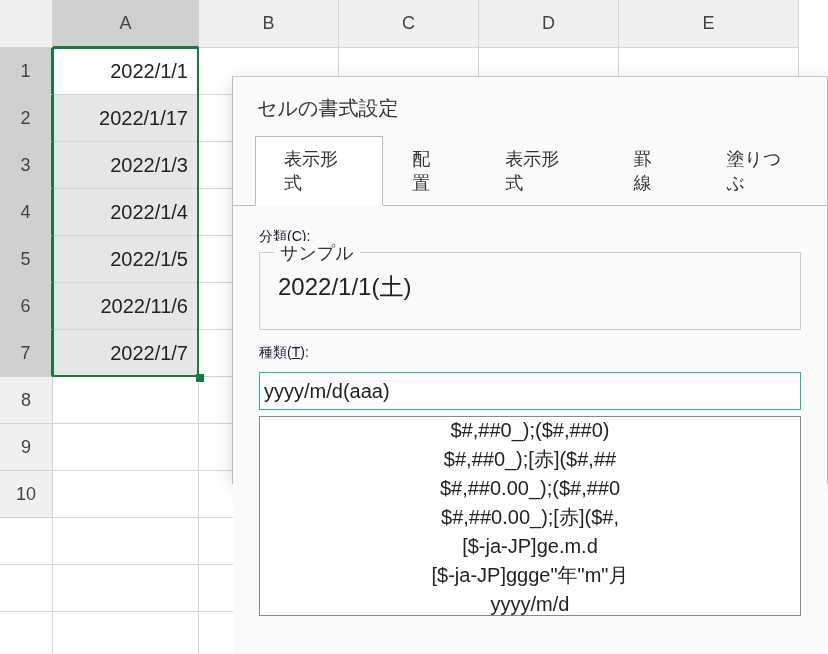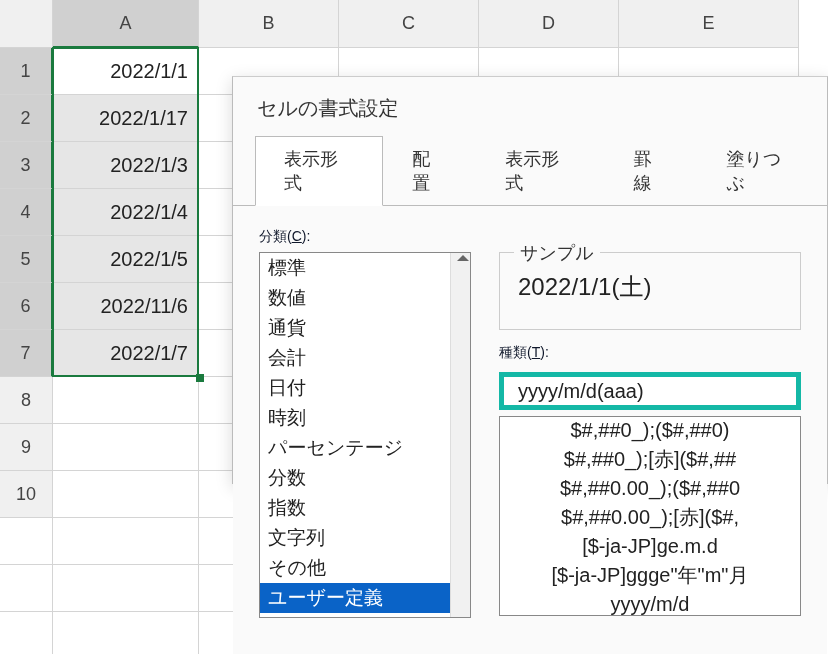--- a/index.html
+++ b/index.html
@@ -50,21 +50,21 @@
     .row { display: flex; gap: 28px; }
     .listbox { width: 212px; height: 366px; background: #fff; border: 1px solid #888; overflow: hidden; position: relative; }
     .listbox .item { padding: 2px 8px; font-size: 19px; color: #222; cursor: pointer; }
     .listbox .item.selected { background: #0a63c7; color: #fff; }
     .listbox .scrollbar { position: absolute; right: 0; top: 0; width: 20px; height: 100%; background: #f1f1f1; border-left: 1px solid #ddd; }
     .listbox .scrollbar .thumb { position: absolute; top: 2px; right: 3px; width: 10px; height: 10px; }
     .rightcol { flex: 1; }
     .sample-box { border: 1px solid #ccc; padding: 0 14px 26px; margin-bottom: 14px; position: relative; }
     .sample-box .legend { position: relative; top: -12px; background: #fafafa; padding: 0 6px; font-size: 18px; color: #333; display: inline-block; }
     .sample-val { font-size: 24px; color: #222; padding-left: 4px; margin-top: -6px; }
-    .type-input { width: 100%; height: 38px; border: 5px solid #14b8a6; background: #fff; padding: 4px 14px; font-size: 20px; color: #222; margin-top: 4px; margin-bottom: 6px; }
+    .type-input { width: 100%; height: 38px; border: 1px solid #14b8a6; background: #fff; padding: 4px 4px; font-size: 20px; color: #222; margin-top: 4px; margin-bottom: 6px; }
     .type-list { border: 1px solid #888; background: #fff; height: 200px; overflow: hidden; text-align: center; }
     .type-list .titem { padding: 2px 10px; font-size: 20px; color: #222; white-space: nowrap; }
     .chev { width: 0; height: 0; border-left: 6px solid transparent; border-right: 6px solid transparent; border-bottom: 6px solid #666; display: block; }
   </style>
 </head>
 <body>
 
 <div class="sheet">
   <div class="hdr corner"></div>
   <div class="hdr sel">A</div>
@@ -172,39 +172,20 @@
   <div class="tabs">
     <div class="tab active">表示形式</div>
     <div class="tab">配置</div>
     <div class="tab">表示形式</div>
     <div class="tab">罫線</div>
     <div class="tab">塗りつぶ</div>
   </div>
   <div class="panel">
     <div class="lbl"><span>分類(</span><u>C</u><span>):</span></div>
     <div class="row">
-      <div class="listbox">
-        <div class="item">標準</div>
-        <div class="item">数値</div>
-        <div class="item">通貨</div>
-        <div class="item">会計</div>
-        <div class="item">日付</div>
-        <div class="item">時刻</div>
-        <div class="item">パーセンテージ</div>
-        <div class="item">分数</div>
-        <div class="item">指数</div>
-        <div class="item">文字列</div>
-        <div class="item">その他</div>
-        <div class="item selected">ユーザー定義</div>
-        <div class="scrollbar">
-          <span class="thumb">
-              <span class="chev"></span>
-            </span>
-        </div>
-      </div>
       <div class="rightcol">
         <div class="sample-box">
           <span class="legend">サンプル</span>
           <div class="sample-val">2022/1/1(土)</div>
         </div>
         <div class="lbl"><span>種類(</span><u>T</u><span>):</span></div>
         <input class="type-input" value="yyyy/m/d(aaa)" style="">
         <div class="type-list">
           <div class="titem">$#,##0_);($#,##0)</div>
           <div class="titem">$#,##0_);[赤]($#,##</div>

